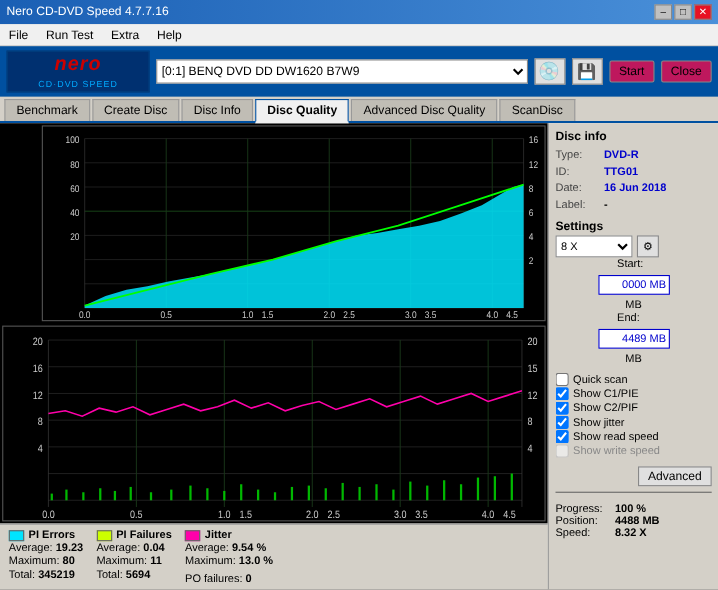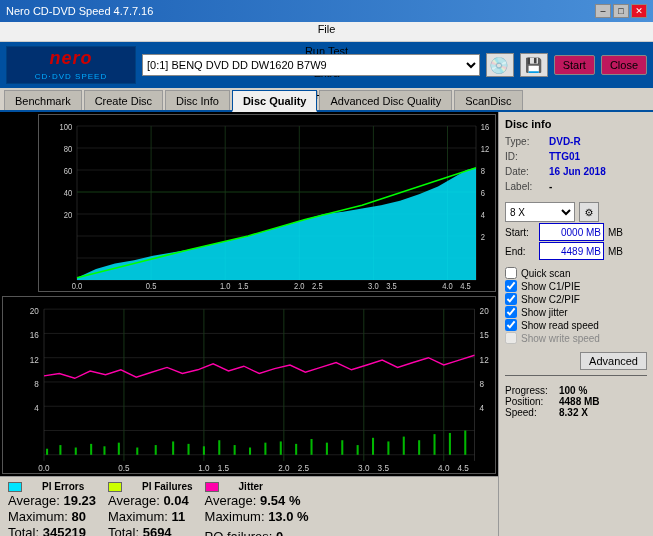--- a/index.html
+++ b/index.html
@@ -36,21 +36,20 @@
 
     
     #menubar {
       background: #f0f0f0;
       height: 20px;
       display: flex;
       align-items: center;
       padding: 0 4px;
       border-bottom: 1px solid #ccc;
       gap: 8px;
-      flex-direction: column;
     }
     .menu-item {
       font-size: 11px;
       padding: 1px 4px;
       cursor: pointer;
       color: #000;
     }
 
     
     #header {
@@ -172,30 +171,30 @@
       border-top: 1px solid #999;
     }
     .stat-group {
       display: flex;
       flex-direction: column;
       gap: 1px;
     }
     .stat-header {
       display: flex;
       align-items: center;
-      gap: 20px;
+      gap: 4px;
       font-size: 10px;
       font-weight: bold;
     }
     .stat-color-box {
       width: 14px;
       height: 10px;
       border: 1px solid #666;
     }
-    .stat-row { font-size: 13px; }
+    .stat-row { font-size: 10px; }
     .stat-value { font-weight: bold; }
 
     
     #right-panel {
       width: 155px;
       background: #d4d0c8;
       padding: 6px;
       border-left: 1px solid #999;
       display: flex;
       flex-direction: column;
@@ -241,20 +240,21 @@
       font-size: 10px;
       cursor: pointer;
     }
 
     .input-row {
       display: flex;
       align-items: center;
       gap: 4px;
       font-size: 10px;
       margin-top: 1px;
+      flex-direction: column;
     }
     .input-label { width: 30px; }
     .input-field {
       width: 65px;
       height: 18px;
       font-size: 10px;
       border: 1px solid #0000cc;
       background: white;
       padding: 0 2px;
       text-align: right;
@@ -589,20 +589,21 @@
     <div class="info-row">
       <span class="info-label">Date:</span>
       <span class="info-value">16 Jun 2018</span>
     </div>
     <div class="info-row">
       <span class="info-label">Label:</span>
       <span class="info-value black">-</span>
     </div>
 
     <div style="margin-top:4px;">
+      <div class="section-title">Settings</div>
       <div class="settings-row">
         <select class="settings-select">
           <option>8 X</option>
         </select>
         <div class="settings-icon-btn">⚙</div>
       </div>
       <div class="input-row">
         <span class="input-label">Start:</span>
         <input class="input-field" type="text" value="0000 MB" style="">
         <span class="input-unit">MB</span>

